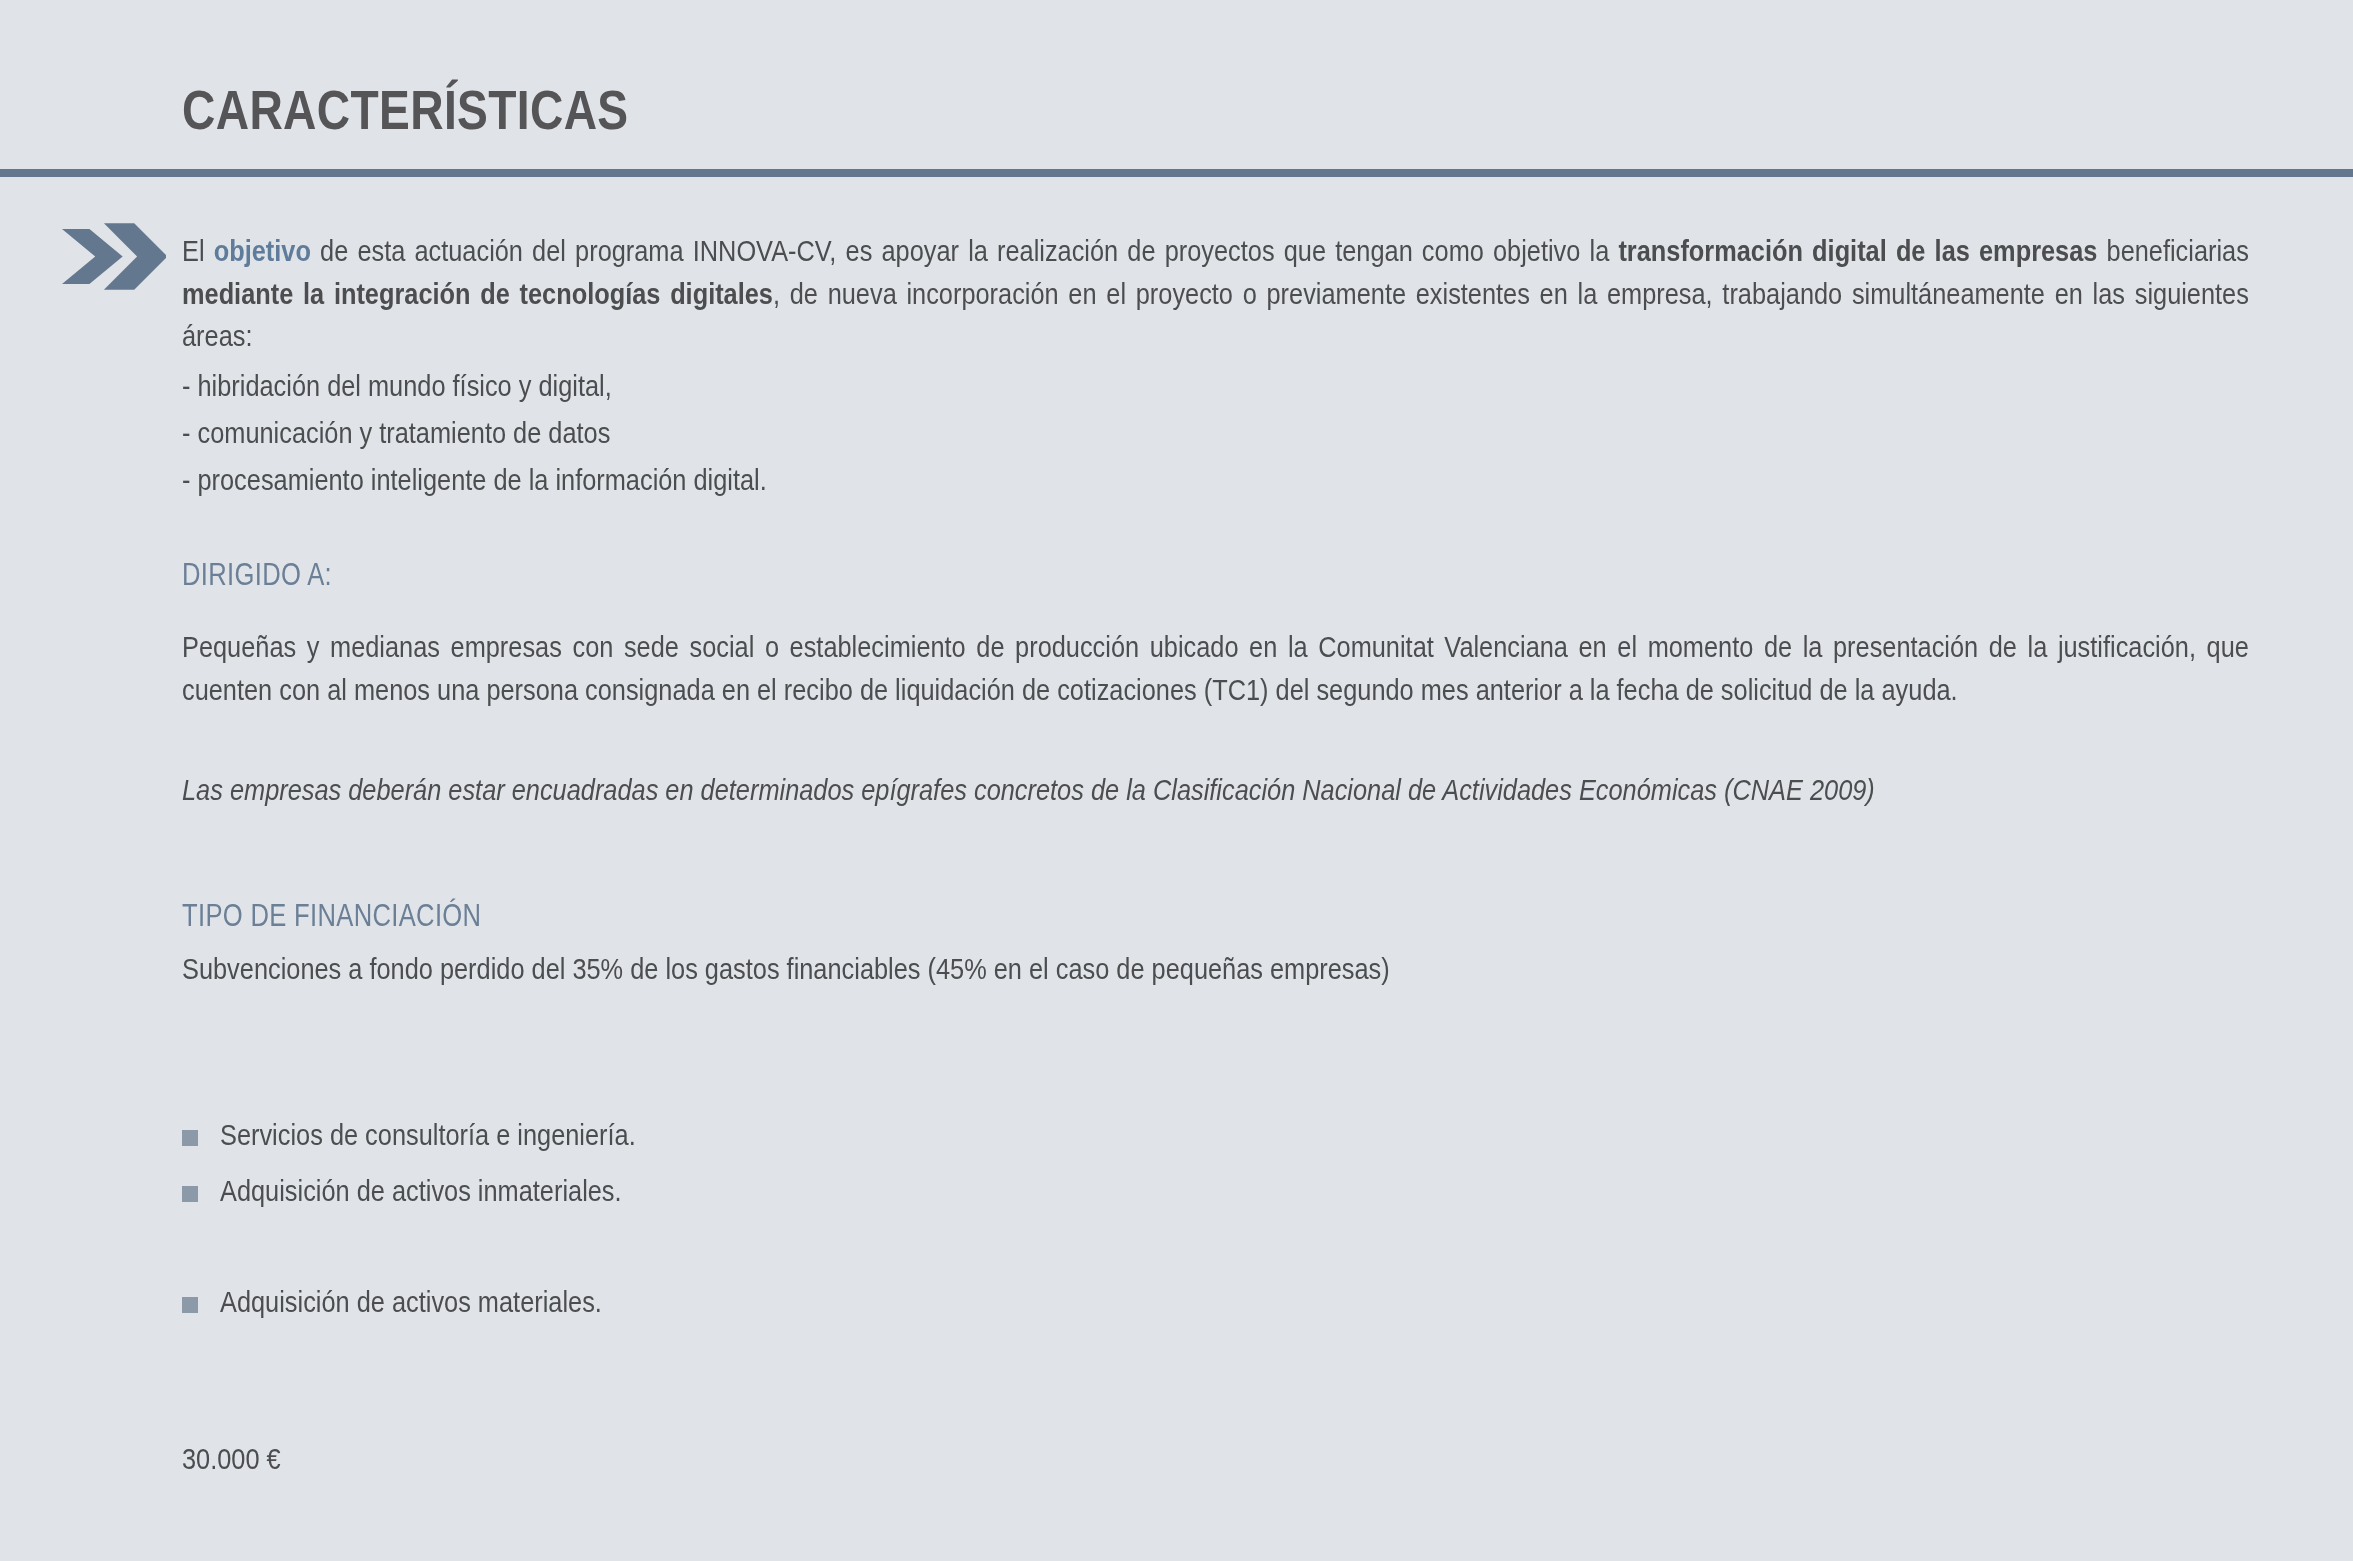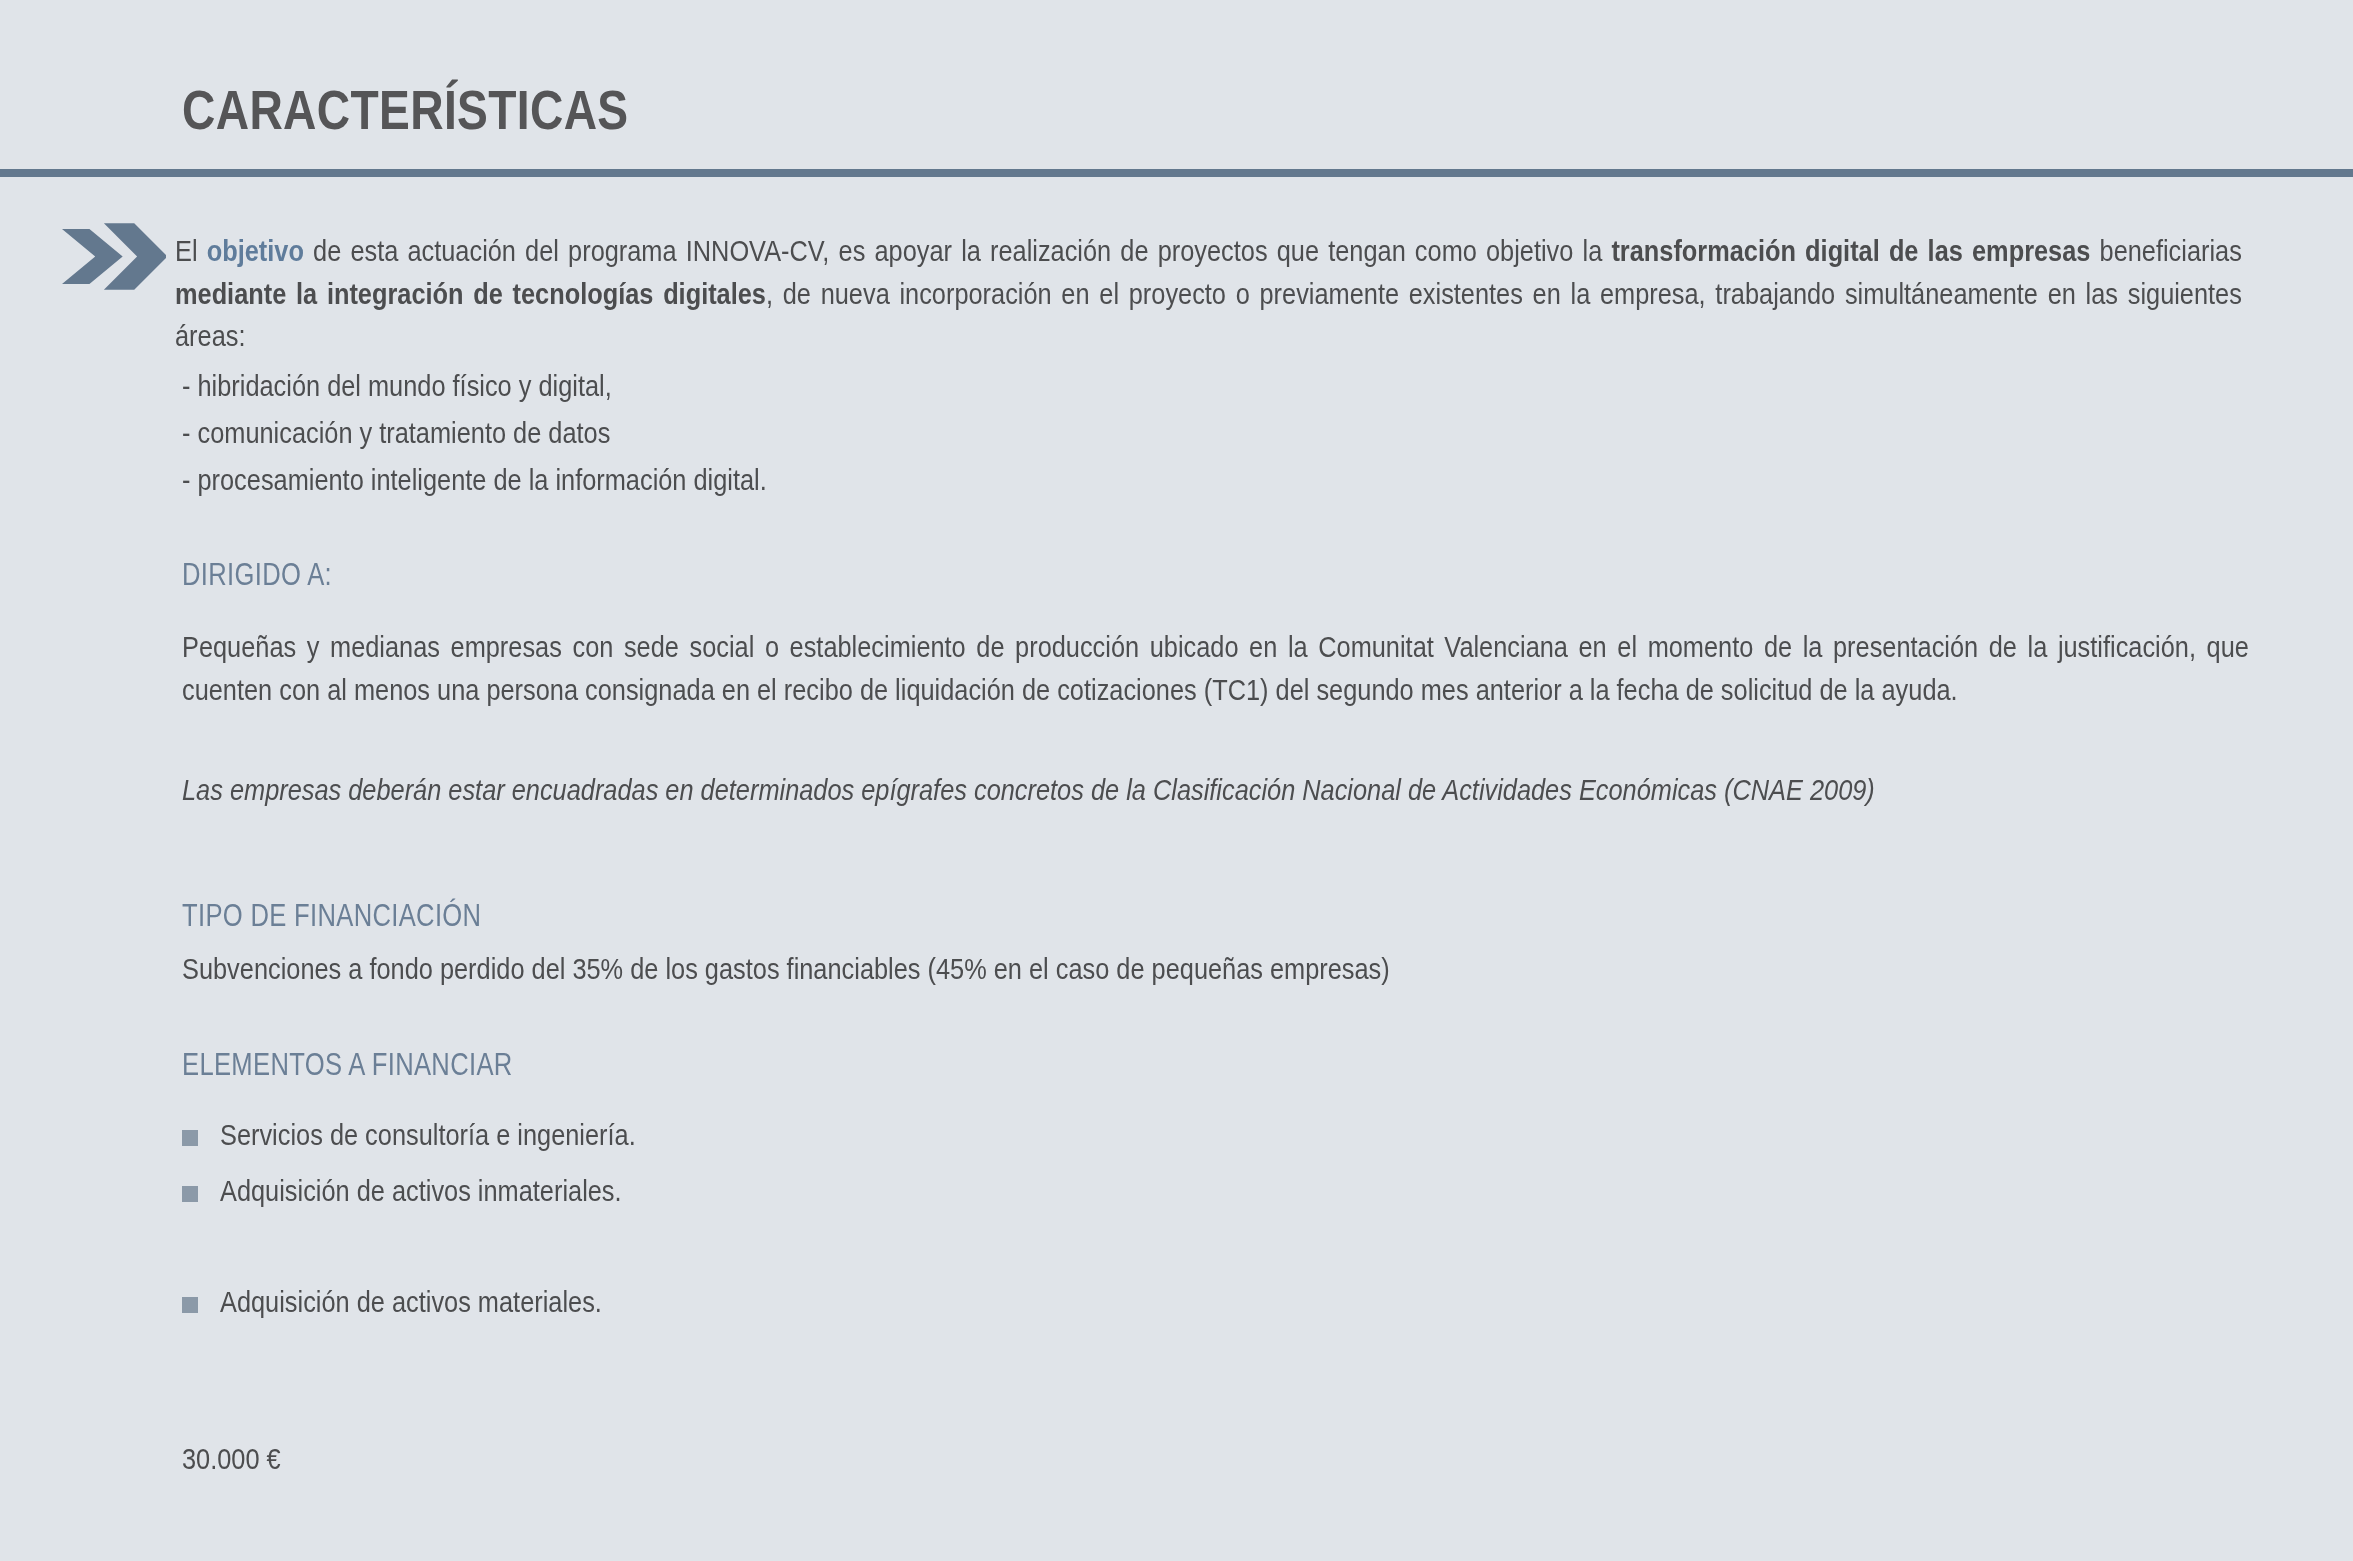--- a/index.html
+++ b/index.html
@@ -136,21 +136,21 @@
   <div class="header-title">CARACTERÍSTICAS</div>
   <div class="header-rule"></div>
 
   <div class="chevron-icon">
     <svg width="104" height="67" viewBox="0 0 144 92" xmlns="http://www.w3.org/2000/svg">
       <polygon points="0,8 38,8 84,46 38,84 0,84 46,46" fill="#63788e"></polygon>
       <polygon points="58,0 100,0 146,46 100,92 58,92 104,46" fill="#63788e"></polygon>
     </svg>
   </div>
 
-  <div class="abs" style="left:175px; top:230px; width:2067px;">
+  <div class="abs" style="left:182px; top:230px; width:2067px;">
     <p class="para justify"><span>El </span><b class="accent">objetivo</b><span> de esta actuación del programa INNOVA-CV, es apoyar la realización de proyectos que tengan como objetivo la </span><b>transformación digital de las empresas</b><span> beneficiarias </span><b>mediante la integración de tecnologías digitales</b><span>, de nueva incorporación en el proyecto o previamente existentes en la empresa, trabajando simultáneamente en las siguientes áreas:</span></p>
   </div>
 
   <div class="abs" style="left:182px; top:371px;">
     <div class="dash-line">- hibridación del mundo físico y digital,</div>
   </div>
   <div class="abs" style="left:182px; top:465px;">
     <div class="dash-line">- procesamiento inteligente de la información digital.</div>
   </div>
   <div class="abs" style="left:182px; top:418px;">
@@ -167,23 +167,20 @@
     <p class="para justify">Las empresas deberán estar encuadradas en determinados epígrafes concretos de la Clasificación Nacional de Actividades Económicas (CNAE 2009)</p>
   </div>
 
   <div class="abs" style="left:182px; top:897px;">
     <div class="section-head">TIPO DE FINANCIACIÓN</div>
   </div>
   <div class="abs" style="left:182px; top:954px;">
     <div class="dash-line">Subvenciones a fondo perdido del 35% de los gastos financiables (45% en el caso de  pequeñas empresas)</div>
   </div>
 
-  <div class="abs" style="left:182px; top:1046px;">
-    <div class="section-head">ELEMENTOS A FINANCIAR</div>
-  </div>
 
   <div class="abs bullet-row" style="left:182px; top:1118px;">
     <span class="bullet-mark"></span>
     <span class="bullet-text">Servicios de consultoría e ingeniería.</span>
   </div>
   <div class="abs bullet-row" style="left:182px; top:1174px;">
     <span class="bullet-mark"></span>
     <span class="bullet-text">Adquisición de activos inmateriales.</span>
   </div>
   <div class="abs bullet-row" style="left:182px; top:1285px;">

